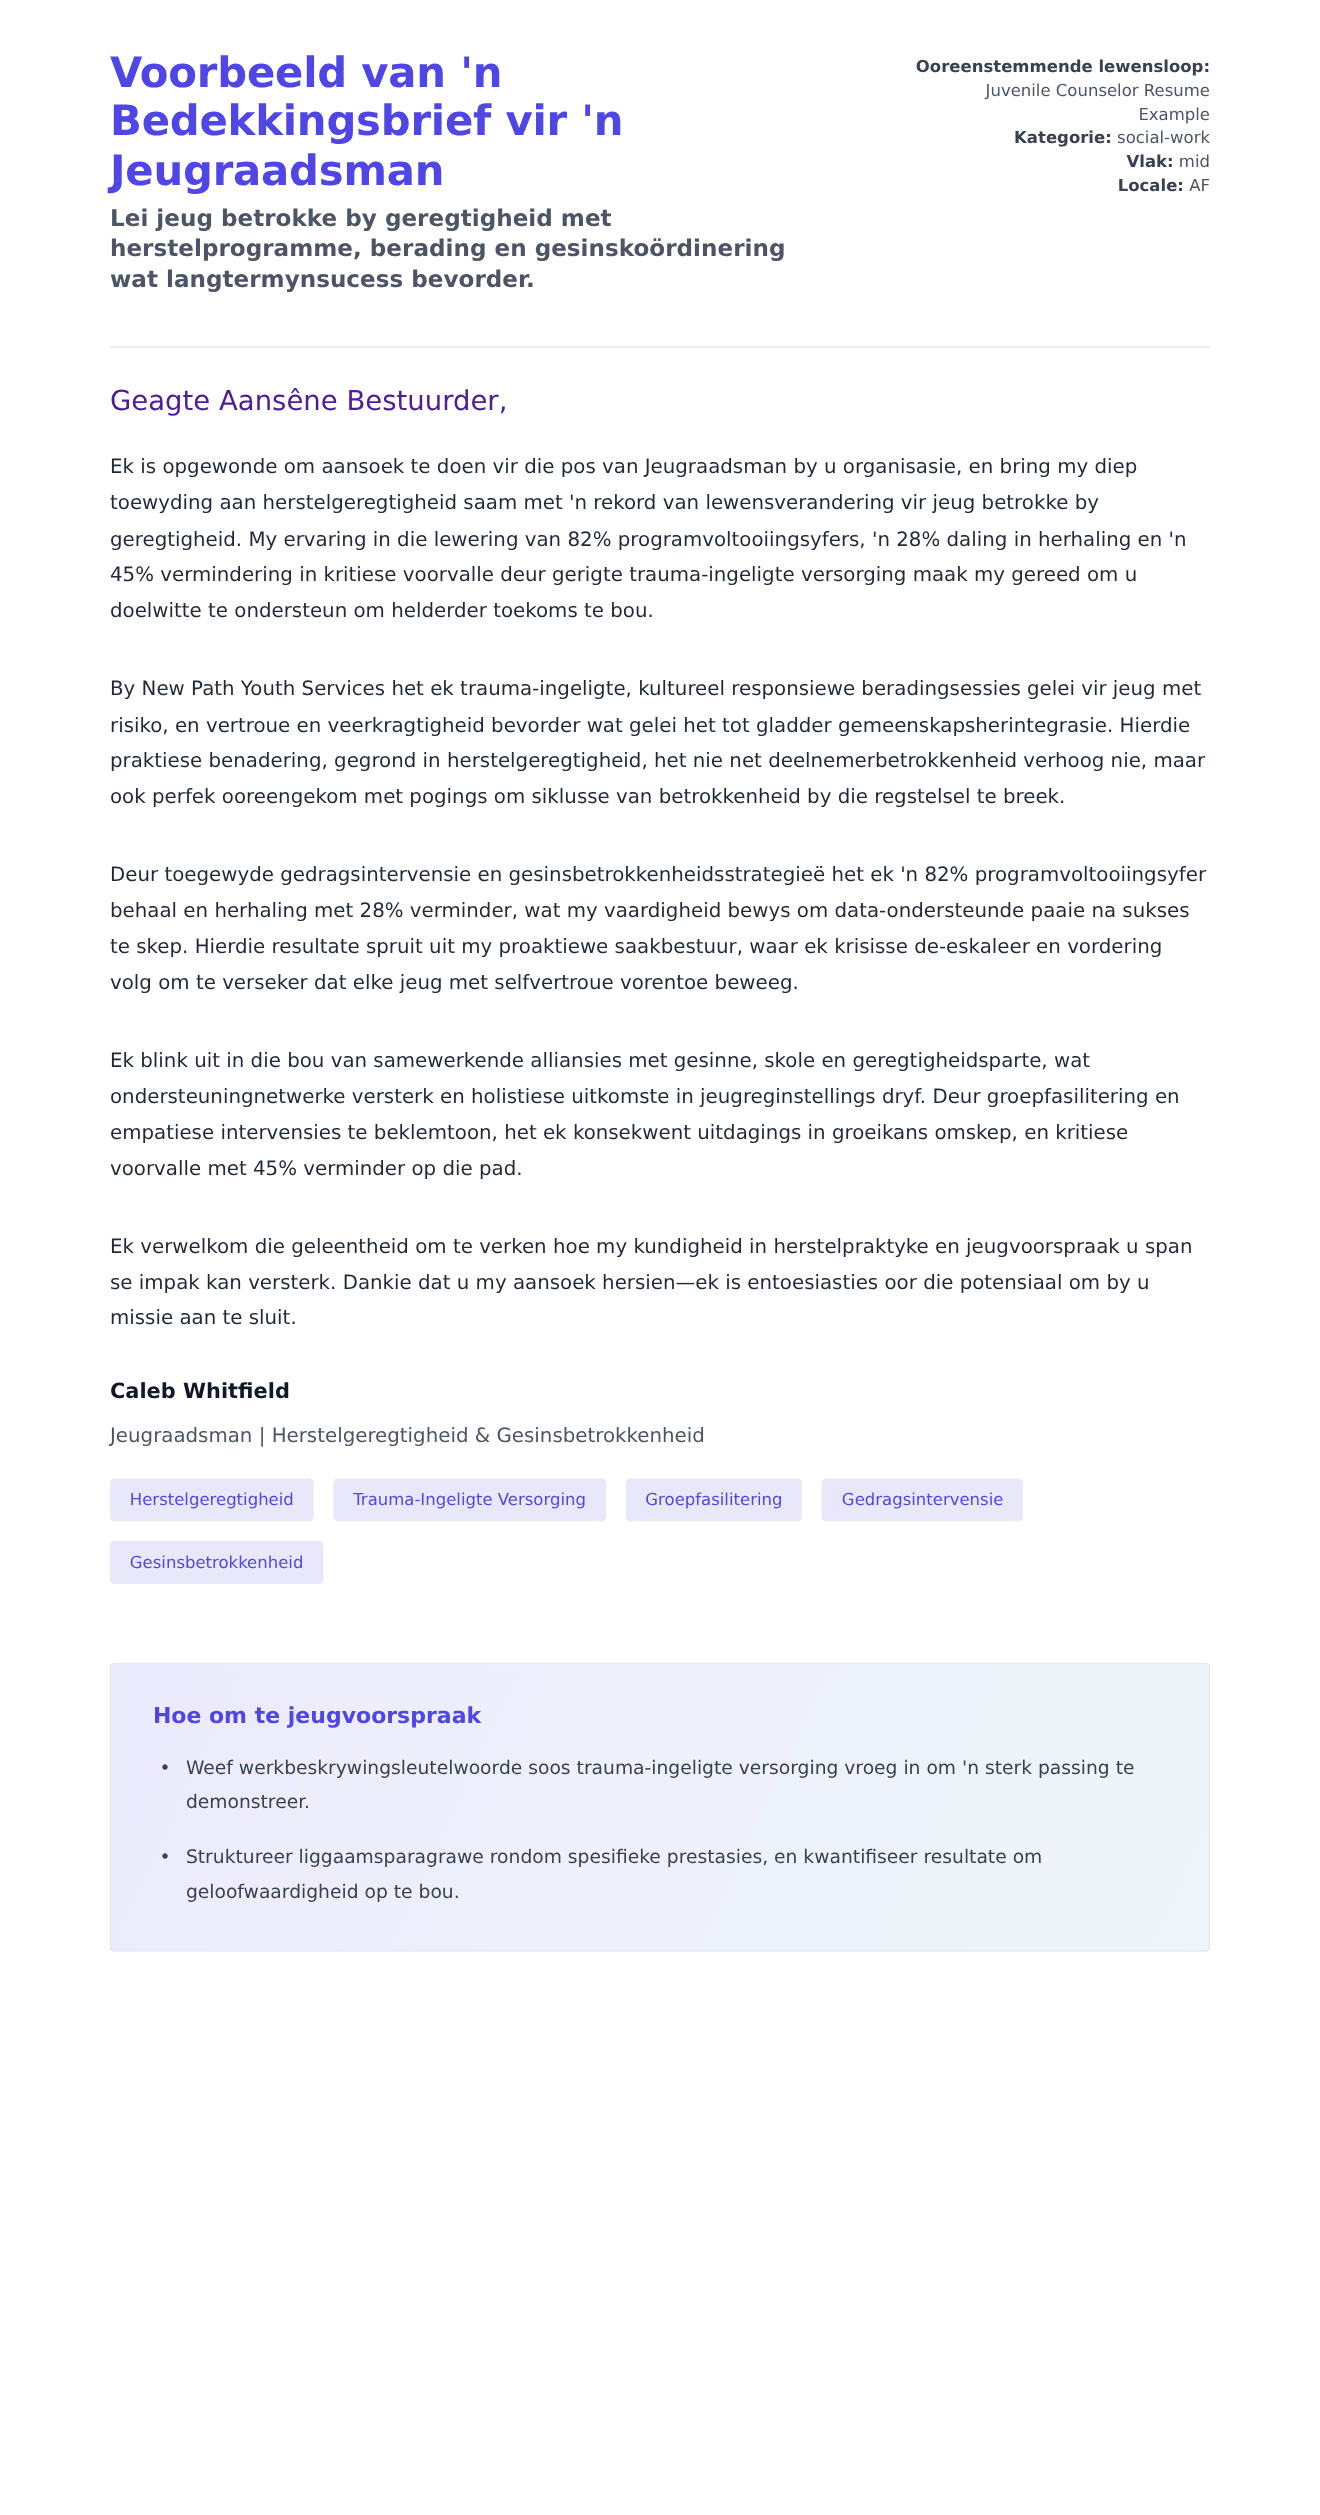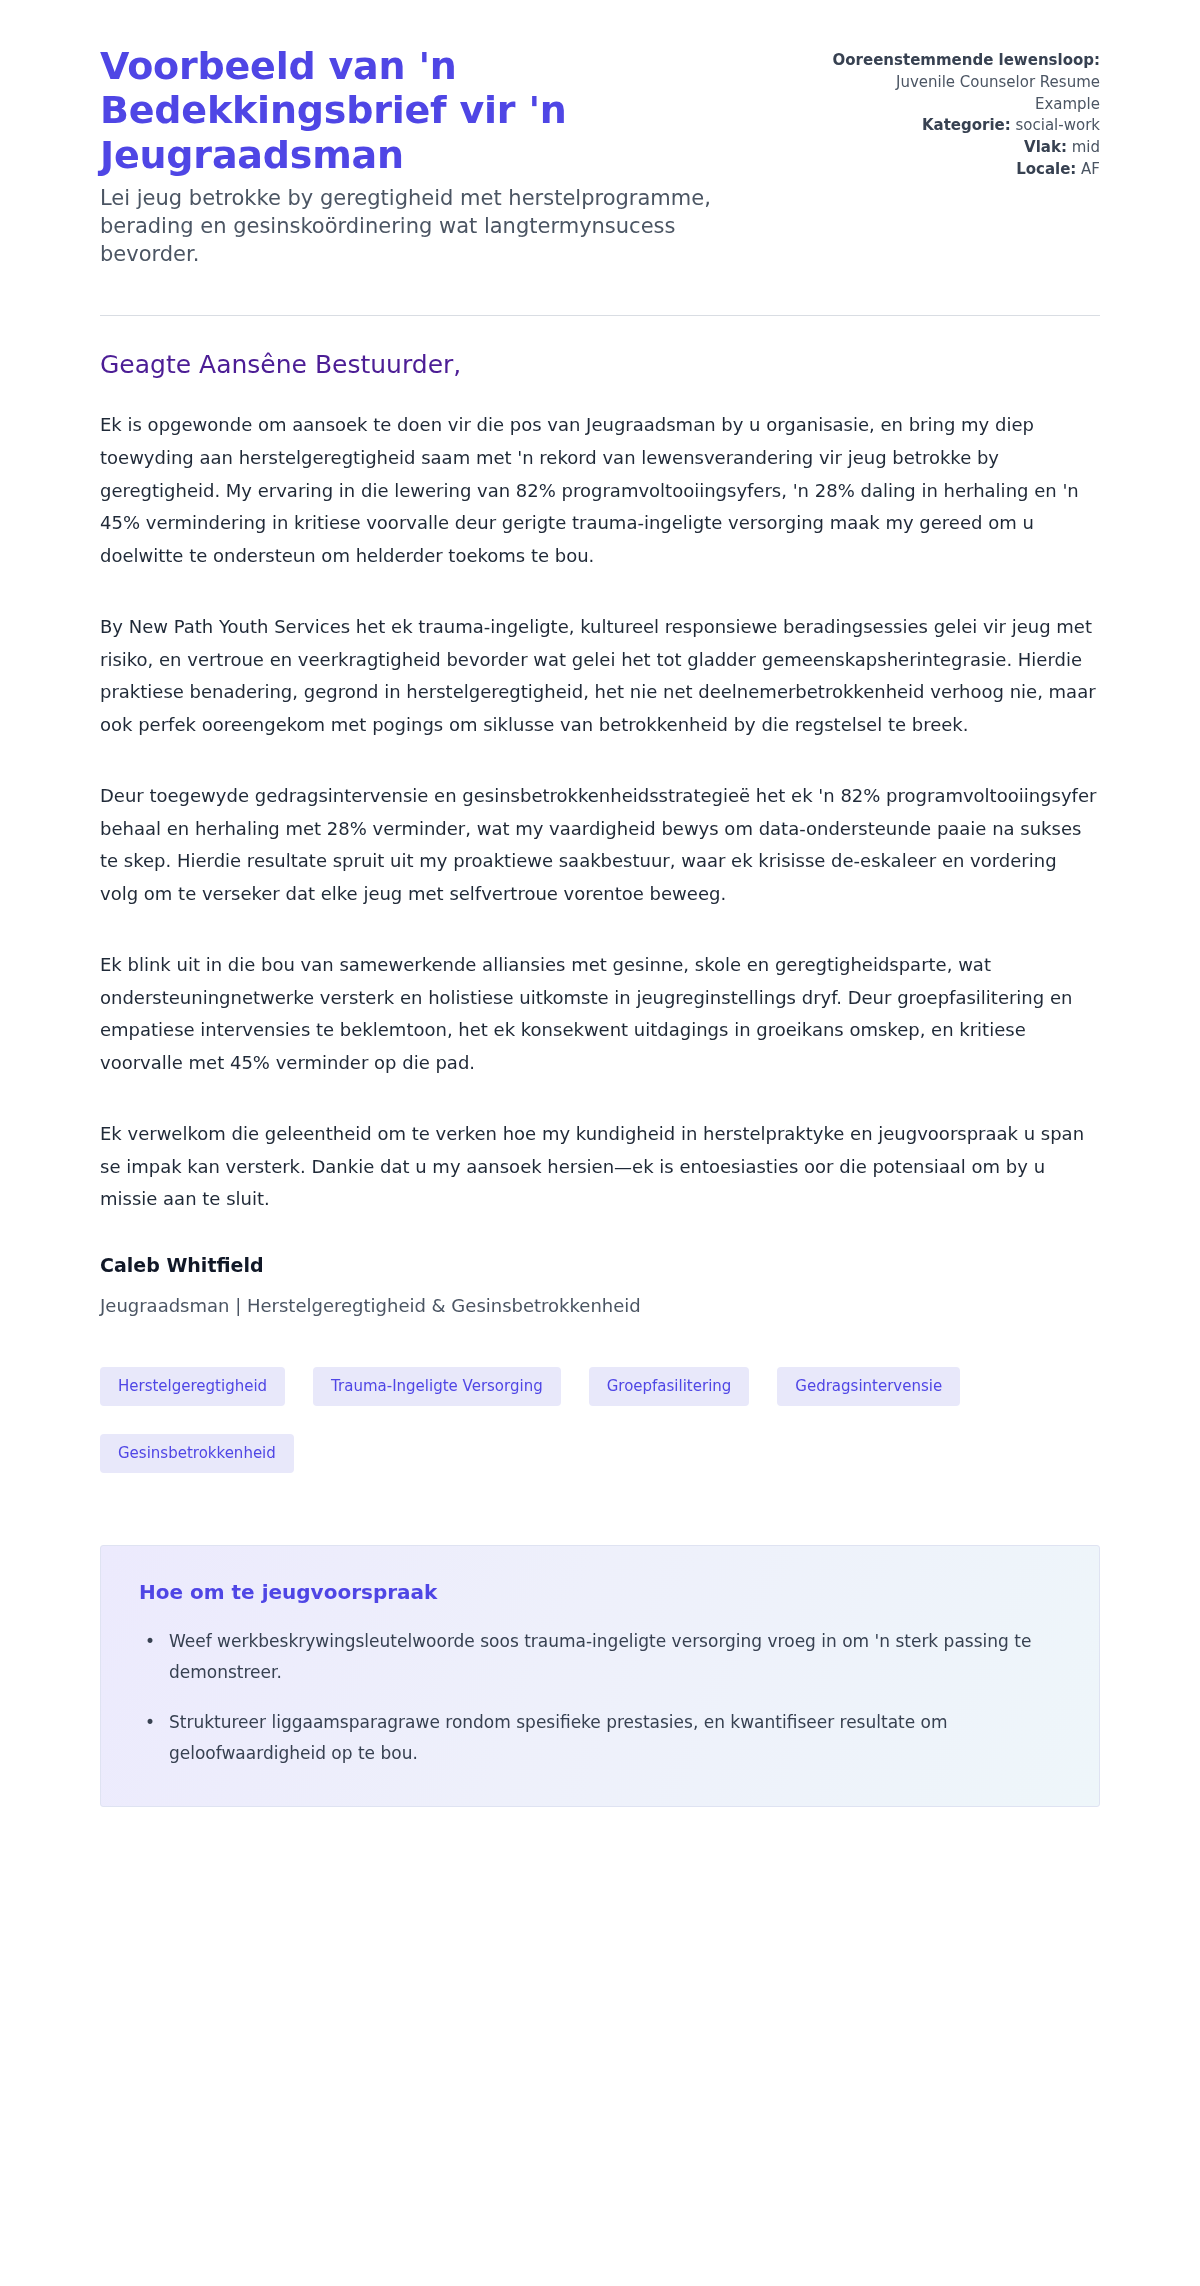--- a/index.html
+++ b/index.html
@@ -38,21 +38,21 @@
     font-size: 38px;
     line-height: 1.17;
     font-weight: 700;
     color: #4f46e5;
     letter-spacing: -0.2px;
   }
   .doc-subtitle {
     margin: 8px 0 0 0;
     font-size: 21px;
     line-height: 1.33;
-    font-weight: 400;
+    font-weight: 700;
     color: #4b5563;
   }
   .header-meta {
     flex: 0 0 auto;
     width: 270px;
     text-align: right;
     font-size: 15px;
     line-height: 1.45;
     color: #4b5563;
     padding-top: 6px;
@@ -95,26 +95,26 @@
   }
   .sign-role {
     margin: 0;
     font-size: 18px;
     line-height: 1.6;
     color: #4b5563;
   }
 
   
   .tag-list {
-    margin: 46px 0 0 0;
+    margin: 23px 0 0 0;
     padding: 0;
     list-style: none;
     display: flex;
     flex-wrap: wrap;
-    gap: 28px;
+    gap: 18px;
     max-width: 900px;
   }
   .tag {
     background: #e8e8fa;
     color: #4f46e5;
     font-size: 15px;
     line-height: 1;
     padding: 12px 18px;
     border-radius: 4px;
     white-space: nowrap;

